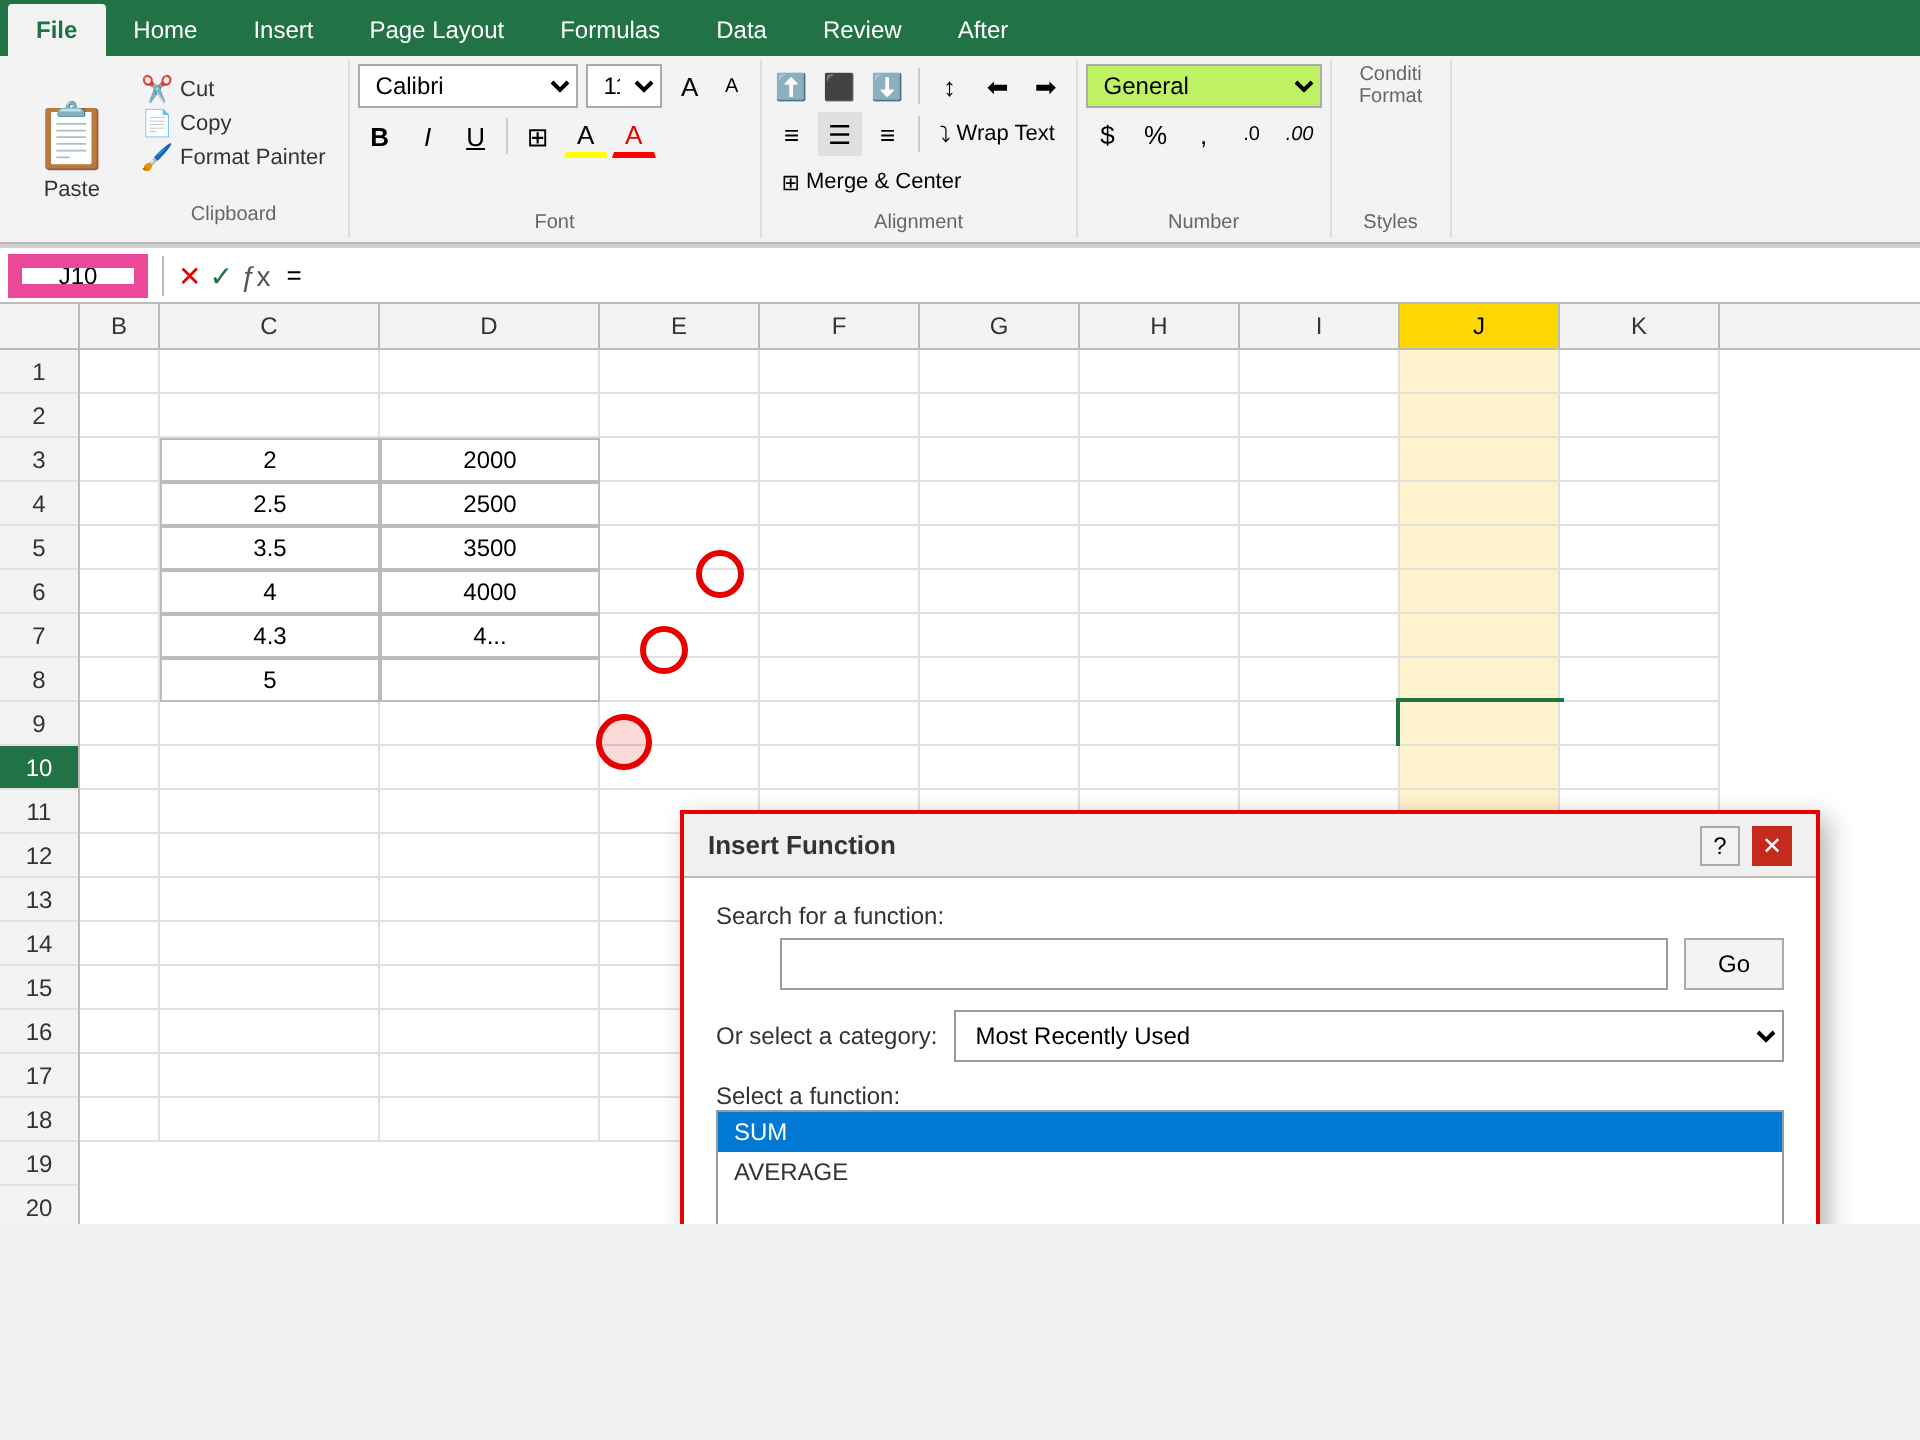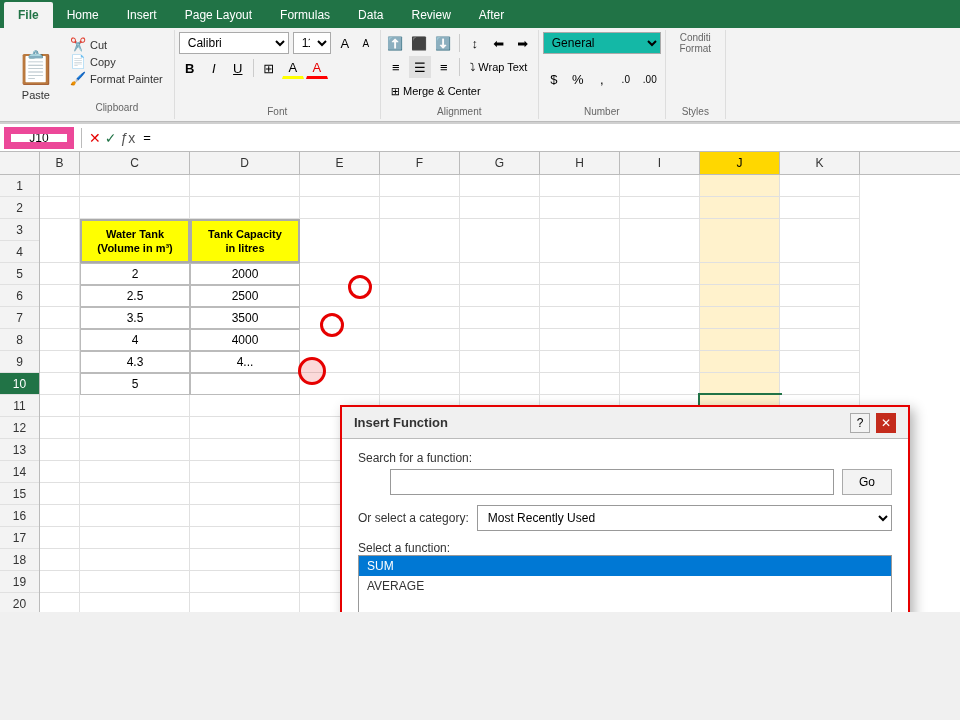--- a/index.html
+++ b/index.html
@@ -42,21 +42,21 @@
     
     .align-group { display: flex; flex-direction: column; padding: 2px 4px; border-right: 1px solid #ddd; min-width: 120px; }
     .align-row { display: flex; gap: 2px; align-items: center; margin-bottom: 2px; }
     .align-btn { width: 22px; height: 22px; border: 1px solid transparent; background: transparent; cursor: pointer; font-size: 13px; display: flex; align-items: center; justify-content: center; }
     .wrap-text-btn { display: flex; align-items: center; gap: 3px; padding: 2px 5px; border: 1px solid transparent; background: transparent; cursor: pointer; font-size: 11px; height: 22px; }
     .align-group-label { font-size: 10px; color: #666; margin-top: auto; padding-top: 2px; text-align: center; }
     .merge-btn { display: flex; align-items: center; gap: 3px; padding: 2px 5px; border: 1px solid transparent; background: transparent; cursor: pointer; font-size: 11px; height: 22px; }
 
     
     .number-group { display: flex; flex-direction: column; padding: 2px 4px; border-right: 1px solid #ddd; min-width: 110px; }
-    .number-select { border: 1px solid #aaa; background: #14b8a6; height: 22px; font-size: 12px; padding: 1px 4px; width: 100%; cursor: pointer; margin-bottom: 14px; }
+    .number-select { border: 1px solid #aaa; background: #bef264; height: 22px; font-size: 12px; padding: 1px 4px; width: 100%; cursor: pointer; margin-bottom: 2px; }
     .number-row { display: flex; gap: 2px; align-items: center; }
     .num-btn { width: 22px; height: 22px; border: 1px solid transparent; background: transparent; cursor: pointer; font-size: 13px; display: flex; align-items: center; justify-content: center; }
     .number-group-label { font-size: 10px; color: #666; margin-top: auto; padding-top: 2px; text-align: center; }
 
     
     .styles-group { display: flex; flex-direction: column; padding: 2px 4px; border-right: 1px solid #ddd; min-width: 60px; }
 
     
     .formula-bar { display: flex; align-items: center; background: white; border-bottom: 1px solid #bbb; height: 28px; padding: 0 4px; gap: 4px; }
     .cell-ref { border: 7px solid #ec4899; height: 22px; width: 70px; padding: 2px 4px; font-size: 12px; text-align: center; cursor: pointer; }
@@ -358,21 +358,21 @@
 
     <div class="number-group">
       <select class="number-select">
         <option>General</option>
       </select>
       <div class="number-row">
         <button class="num-btn">$</button>
         <button class="num-btn">%</button>
         <button class="num-btn">,</button>
         <button class="num-btn" style="font-size:10px;">.0</button>
-        <button class="num-btn" style="font-size:10px;">.00</button>
+        <button class="num-btn" style="font-size:10px;font-style:italic;">.00</button>
       </div>
       <div class="number-group-label">Number</div>
     </div>
 
     <div class="styles-group">
       <div style="font-size:10px; color:#666; margin-bottom:2px; text-align:center;">Conditi<br>Format</div>
       <div class="ribbon-group-label">Styles</div>
     </div>
 
   </div>
@@ -450,32 +450,20 @@
         <div class="cell col-d"></div>
         <div class="cell col-e"></div>
         <div class="cell col-f"></div>
         <div class="cell col-g"></div>
         <div class="cell col-h"></div>
         <div class="cell col-i"></div>
         <div class="cell col-j"></div>
         <div class="cell col-k"></div>
       </div>
 
-      <div class="grid-row" style="height:44px;">
-        <div class="cell col-b" style="height:44px;"></div>
-        <div class="cell col-c table-header" style="height:44px; font-size:11px; line-height:1.3; padding:2px; text-align:center; flex-direction:column; align-items:center; justify-content:center; border:2px solid #aaa; background:#ffff00; font-weight:bold;">Water Tank<br>(Volume in m³)</div>
-        <div class="cell col-d table-header" style="height:44px; font-size:11px; line-height:1.3; padding:2px; text-align:center; flex-direction:column; align-items:center; justify-content:center; border:2px solid #aaa; background:#ffff00; font-weight:bold;">Tank Capacity<br>in litres</div>
-        <div class="cell col-e" style="height:44px;"></div>
-        <div class="cell col-f" style="height:44px;"></div>
-        <div class="cell col-g" style="height:44px;"></div>
-        <div class="cell col-h" style="height:44px;"></div>
-        <div class="cell col-i" style="height:44px;"></div>
-        <div class="cell col-j" style="height:44px;"></div>
-        <div class="cell col-k" style="height:44px;"></div>
-      </div>
 
       <div class="grid-row">
         <div class="cell col-b"></div>
         <div class="cell col-c data-cell">2</div>
         <div class="cell col-d data-cell">2000</div>
         <div class="cell col-e"></div>
         <div class="cell col-f"></div>
         <div class="cell col-g"></div>
         <div class="cell col-h"></div>
         <div class="cell col-i"></div>

